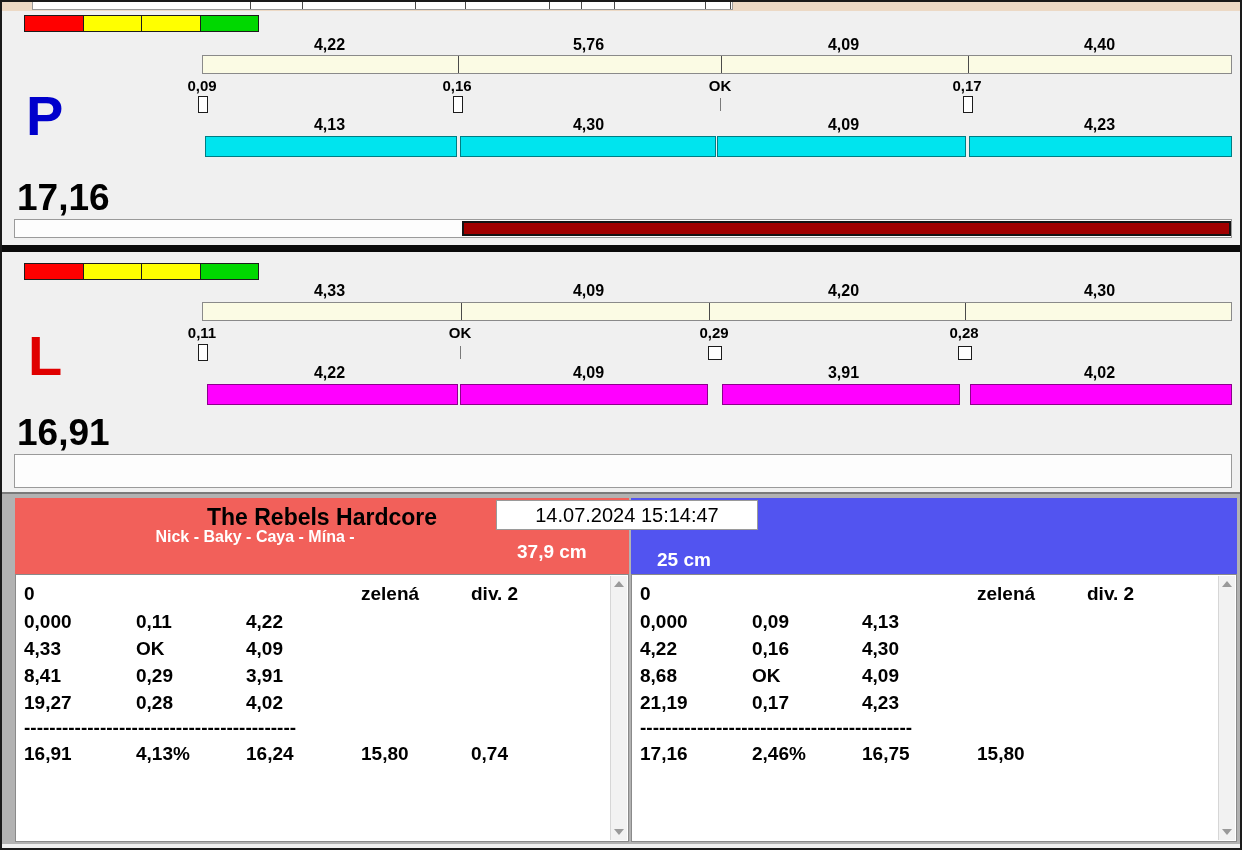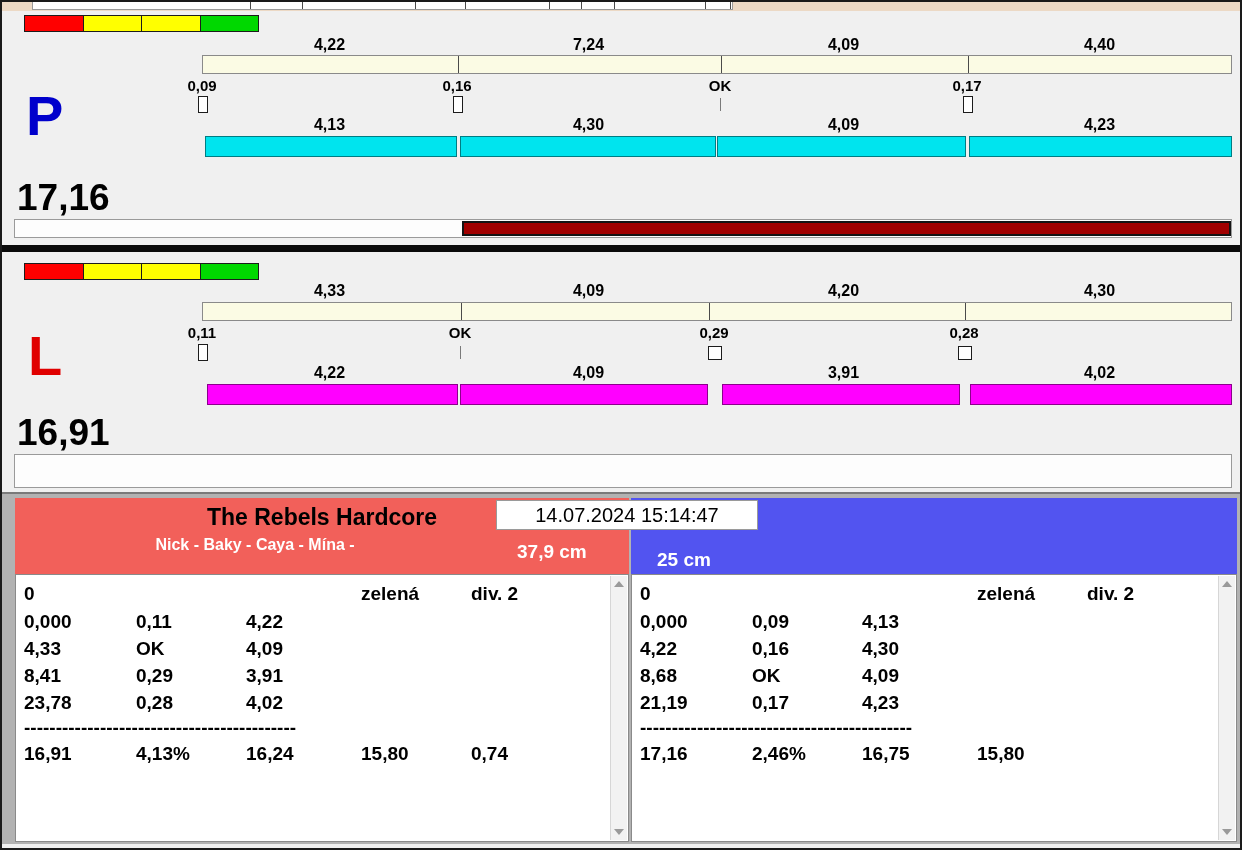--- a/index.html
+++ b/index.html
@@ -82,21 +82,21 @@
 
   <div>
     <div class="lights" style="left:22px; top:13px;">
       <div class="cell" style="background-color: rgb(255, 0, 0);"></div>
       <div class="cell" style="background-color: rgb(255, 255, 0);"></div>
       <div class="cell" style="background-color: rgb(255, 255, 0);"></div>
       <div class="cell" style="background-color: rgb(0, 216, 0);"></div>
     </div>
 
     <span class="segnum" style="left:200px; top:34px; width:255px;">4,22</span>
-    <span class="segnum" style="left:455px; top:34px; width:263px;">7,24</span>
+    <span class="segnum" style="left:455px; top:34px; width:263px;">5,76</span>
     <span class="segnum" style="left:718px; top:34px; width:247px;">4,09</span>
     <span class="segnum" style="left:965px; top:34px; width:265px;">4,40</span>
 
     <div class="track" style="left:200px; top:53px; width:1030px;">
       <i style="left:255px"></i>
         <i style="left:518px"></i>
         <i style="left:765px"></i>
     </div>
 
     <span class="chg" style="left:155px; top:75px;">0,09</span>
@@ -171,21 +171,21 @@
     <span class="lane-letter" style="left:26px; top:326px; color:#e00000;">L</span>
     <span class="lane-total" style="left:15px; top:410px;">16,91</span>
 
     <div class="wstrip" style="top:452px; height:34px;"></div>
   </div>
 
   <div class="teams">
 
     <div class="thead" style="left: 13px; width: 614px; background-color: rgb(242, 96, 90);">
       <span class="tname">The Rebels Hardcore</span>
-      <span class="tmembers" style="left:0; top:38px; width:480px;">Nick - Baky - Caya - Mína -</span>
+      <span class="tmembers" style="left:0; top:30px; width:480px;">Nick - Baky - Caya - Mína -</span>
       <span class="theight" style="left:502px; top:43px;">37,9 cm</span>
     </div>
 
     <div class="datebox">14.07.2024 15:14:47</div>
 
     <div class="thead" style="left: 629px; width: 606px; background-color: rgb(82, 84, 240);">
       <span class="theight" style="left:26px; top:51px;">25 cm</span>
     </div>
 
     <div class="tpanel" style="left:13px; width:614px;">
@@ -203,21 +203,21 @@
         <span class="tc" style="left:8px">4,33</span>
         <span class="tc" style="left:120px">OK</span>
         <span class="tc" style="left:230px">4,09</span>
       </div>
       <div class="tline" style="top:90px">
         <span class="tc" style="left:8px">8,41</span>
         <span class="tc" style="left:120px">0,29</span>
         <span class="tc" style="left:230px">3,91</span>
       </div>
       <div class="tline" style="top:117px">
-        <span class="tc" style="left:8px">23,78</span>
+        <span class="tc" style="left:8px">19,27</span>
         <span class="tc" style="left:120px">0,28</span>
         <span class="tc" style="left:230px">4,02</span>
       </div>
       <div class="tline" style="top:142px">
         <span class="tc" style="left:8px">-------------------------------------------</span>
       </div>
       <div class="tline" style="top:168px">
         <span class="tc" style="left:8px">16,91</span>
         <span class="tc" style="left:120px">4,13%</span>
         <span class="tc" style="left:230px">16,24</span>

